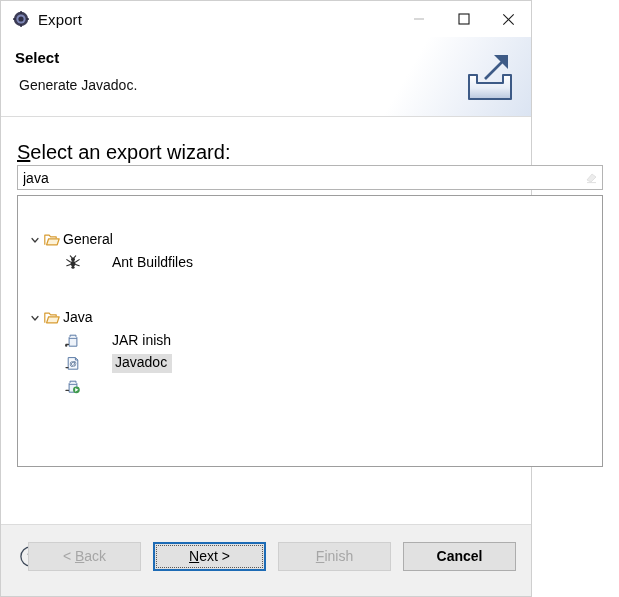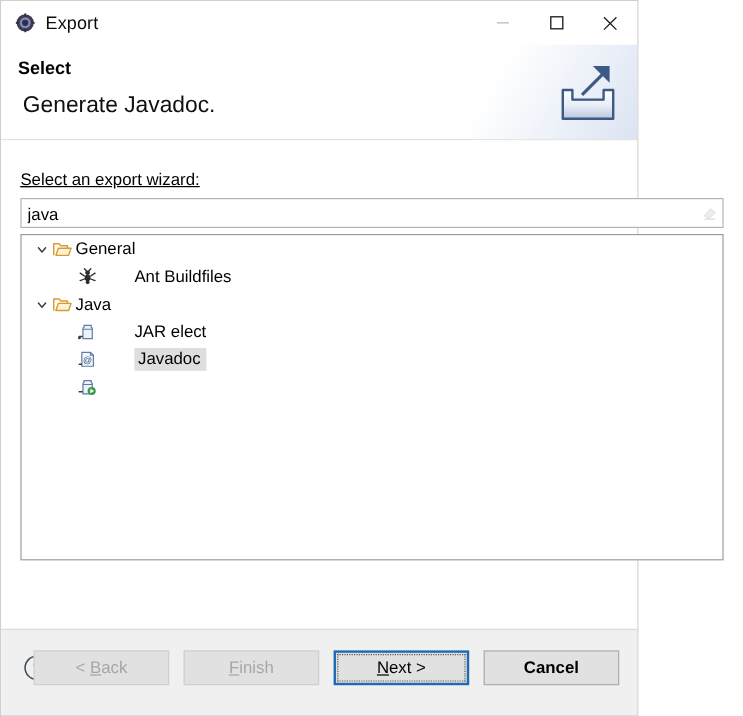--- a/index.html
+++ b/index.html
@@ -87,21 +87,21 @@
     left: 14px;
     top: 12px;
     font-size: 15px;
     font-weight: bold;
     color: #000000;
   }
   .banner-sub {
     position: absolute;
     left: 18px;
     top: 40px;
-    font-size: 19px;
+    font-size: 14px;
     color: #101010;
   }
   .banner-img {
     position: absolute;
     right: 12px;
     top: 12px;
     width: 58px;
     height: 56px;
   }
 
@@ -109,23 +109,22 @@
   .content {
     flex: 1 1 auto;
     position: relative;
     background: #ffffff;
     padding: 0;
   }
   .field-label {
     position: absolute;
     left: 16px;
     top: 24px;
-    font-size: 14px;
+    font-size: 20px;
     color: #000;
-    text-decoration: underline;
   }
   .field-label u { text-decoration: underline; }
 
   .search-wrap {
     position: absolute;
     left: 16px;
     top: 48px;
     width: 586px;
     height: 25px;
     border: 1px solid #b4b4b4;
@@ -188,21 +187,21 @@
   .tree-icon {
     width: 17px;
     flex: 0 0 auto;
     display: flex;
     align-items: center;
     justify-content: center;
     margin-right: 3px;
   }
   .tree-icon svg { display:block; }
   .tree-label { line-height: 17px; }
-  .indent-0 { padding-left: 9px; }
+  .indent-0 { padding-left: 9px; margin-top: 32px; }
   .indent-1 { padding-left: 46px; gap: 28px; }
 
   
   .footer {
     height: 71px;
     min-height: 71px;
     background: #f0f0f0;
     border-top: 1px solid #dcdcdc;
     position: relative;
   }
@@ -391,21 +390,21 @@
 
       <div class="tree-row indent-1">
         <span class="tree-icon">
           <svg width="16" height="15" viewBox="0 0 16 15">
             <path d="M5 2.2 L11 2.2 L11 3.6 L11.9 4.6 L11.9 13.2 L4.1 13.2 L4.1 4.6 L5 3.6 Z" fill="#eef3fa" stroke="#5c7ba6" stroke-width="1"></path>
             <line x1="4.1" y1="5.4" x2="11.9" y2="5.4" stroke="#5c7ba6" stroke-width="0.9"></line>
             <path d="M1 11.4 L3.4 11.4" stroke="#3b3b3b" stroke-width="1.3" stroke-linecap="round"></path>
             <circle cx="1.2" cy="12.6" r="1.2" fill="#3b3b3b"></circle>
           </svg>
         </span>
-        <span class="tree-label">JAR elect</span>
+        <span class="tree-label">JAR inish</span>
       </div>
 
       <div class="tree-row indent-1 selected">
         <span class="tree-icon">
           <svg width="16" height="15" viewBox="0 0 16 15">
             <path d="M3.2 1.6 L10.4 1.6 L12.8 4 L12.8 13.2 L3.2 13.2 Z" fill="#f5f8fc" stroke="#5c7ba6" stroke-width="1"></path>
             <path d="M10.4 1.6 L10.4 4 L12.8 4" fill="none" stroke="#5c7ba6" stroke-width="1"></path>
             <text x="8" y="10.3" font-family="Liberation Sans, sans-serif" font-size="7.5" fill="#2c4c78" text-anchor="middle">@</text>
             <path d="M1 11.6 L3 11.6" stroke="#3b3b3b" stroke-width="1.2" stroke-linecap="round"></path>
           </svg>
@@ -433,25 +432,25 @@
       <svg width="23" height="23" viewBox="0 0 23 23">
         <circle cx="11.5" cy="11.5" r="9.6" fill="#f0f0f0" stroke="#3f4a5a" stroke-width="1.3"></circle>
         <text x="11.5" y="16" font-family="Liberation Sans, sans-serif" font-size="12.5" fill="#3f4a5a" text-anchor="middle">?</text>
       </svg>
     </div>
 
     <div class="btn-row">
       <div class="btn disabled">
         <span>&lt; <u>B</u>ack</span>
       </div>
+      <div class="btn focused">
+        <span><u>N</u>ext &gt;</span>
+      </div>
       <div class="btn disabled">
         <span><u>F</u>inish</span>
       </div>
-      <div class="btn focused">
-        <span><u>N</u>ext &gt;</span>
-      </div>
       <div class="btn plain">
         <span>Cancel</span>
       </div>
     </div>
   </div>
 
 </div>
 
 </body></html>

